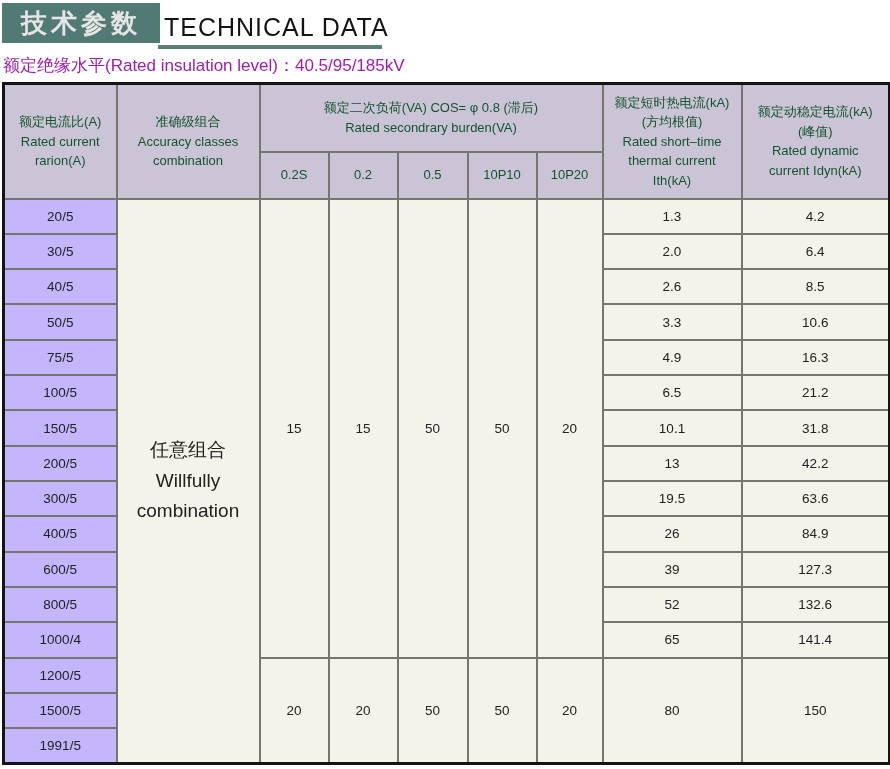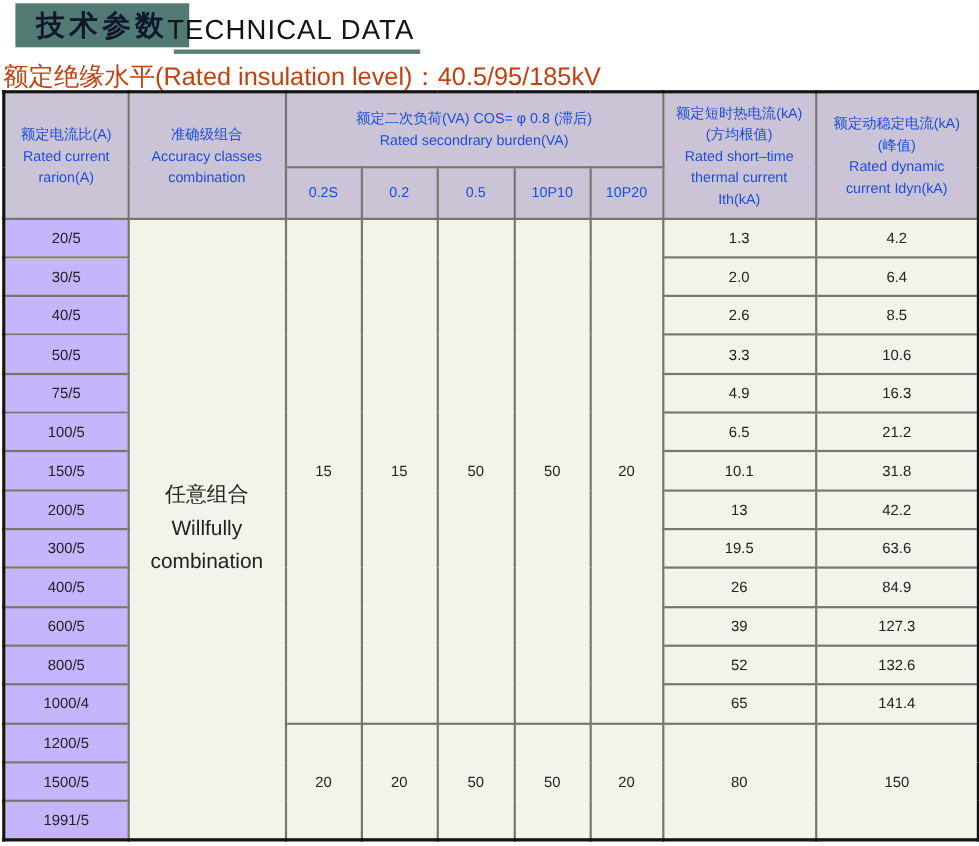--- a/index.html
+++ b/index.html
@@ -1,34 +1,34 @@
 <!DOCTYPE html>
 <html><head>
 <meta charset="utf-8">
 <style>
   * { margin:0; padding:0; box-sizing:border-box; }
   html,body { width:890px; height:769px; background:#ffffff; font-family:"Liberation Sans","DejaVu Sans",sans-serif; }
   .page { position:relative; width:890px; height:769px; background:#fff; overflow:hidden; }
 
   
   .cn-badge { position:absolute; left:2px; top:3px; width:158px; height:40px;
-    background:#527a74; color:#0f172a; font-size:26px; font-weight:bold;
-    letter-spacing:4px; display:flex; align-items:center; justify-content:center;margin-left:12px; }
-  .en-title { position:absolute; left:152px; top:13px; font-size:25px; color:#141414;
+    background:#527a74; color:#e5e5e5; font-size:26px; font-weight:bold;
+    letter-spacing:4px; display:flex; align-items:center; justify-content:center; }
+  .en-title { position:absolute; left:164px; top:13px; font-size:25px; color:#141414;
     letter-spacing:1px; white-space:nowrap; }
   .en-underline { position:absolute; left:158px; top:45px; width:224px; height:4px; background:#5b807a; }
-  .subtitle { position:absolute; left:3px; top:54px; font-size:23px; color:#c2410c; white-space:nowrap; }
+  .subtitle { position:absolute; left:3px; top:54px; font-size:17px; color:#a21caf; white-space:nowrap; }
 
   
   .doc-table { position:absolute; left:2px; top:82px; width:886px; height:683px;
     border-collapse:collapse; table-layout:fixed;
     border:3px solid #141414; }
   .doc-table th, .doc-table td { border:2px solid #76766e; text-align:center; vertical-align:middle;
     overflow:hidden; }
-  .doc-table th { background:#cbc4d6; font-weight:normal; font-size:13px; color:#1d4ed8;
+  .doc-table th { background:#cbc4d6; font-weight:normal; font-size:13px; color:#14532d;
     white-space:pre-line; line-height:1.5; }
   .doc-table td { font-size:13.5px; color:#222; }
   .doc-table td.ratio { background:#c4b5fd; }
   .doc-table td.num, .doc-table td.accuracy { background:#f3f3e9;text-align:center; }
   .doc-table td.accuracy { white-space:pre-line; line-height:1.6; font-size:19px; }
   tr.hdr1 { height:68px; }
   tr.hdr2 { height:47px; }
   tbody tr { height:35px; }
 </style>
 </head>

